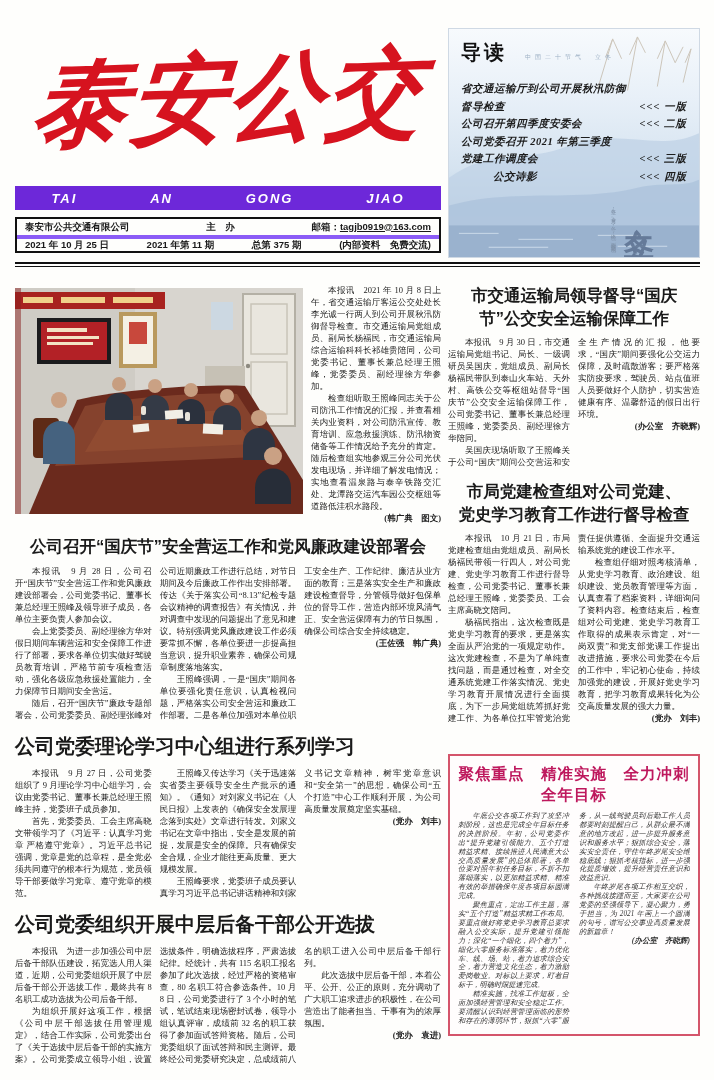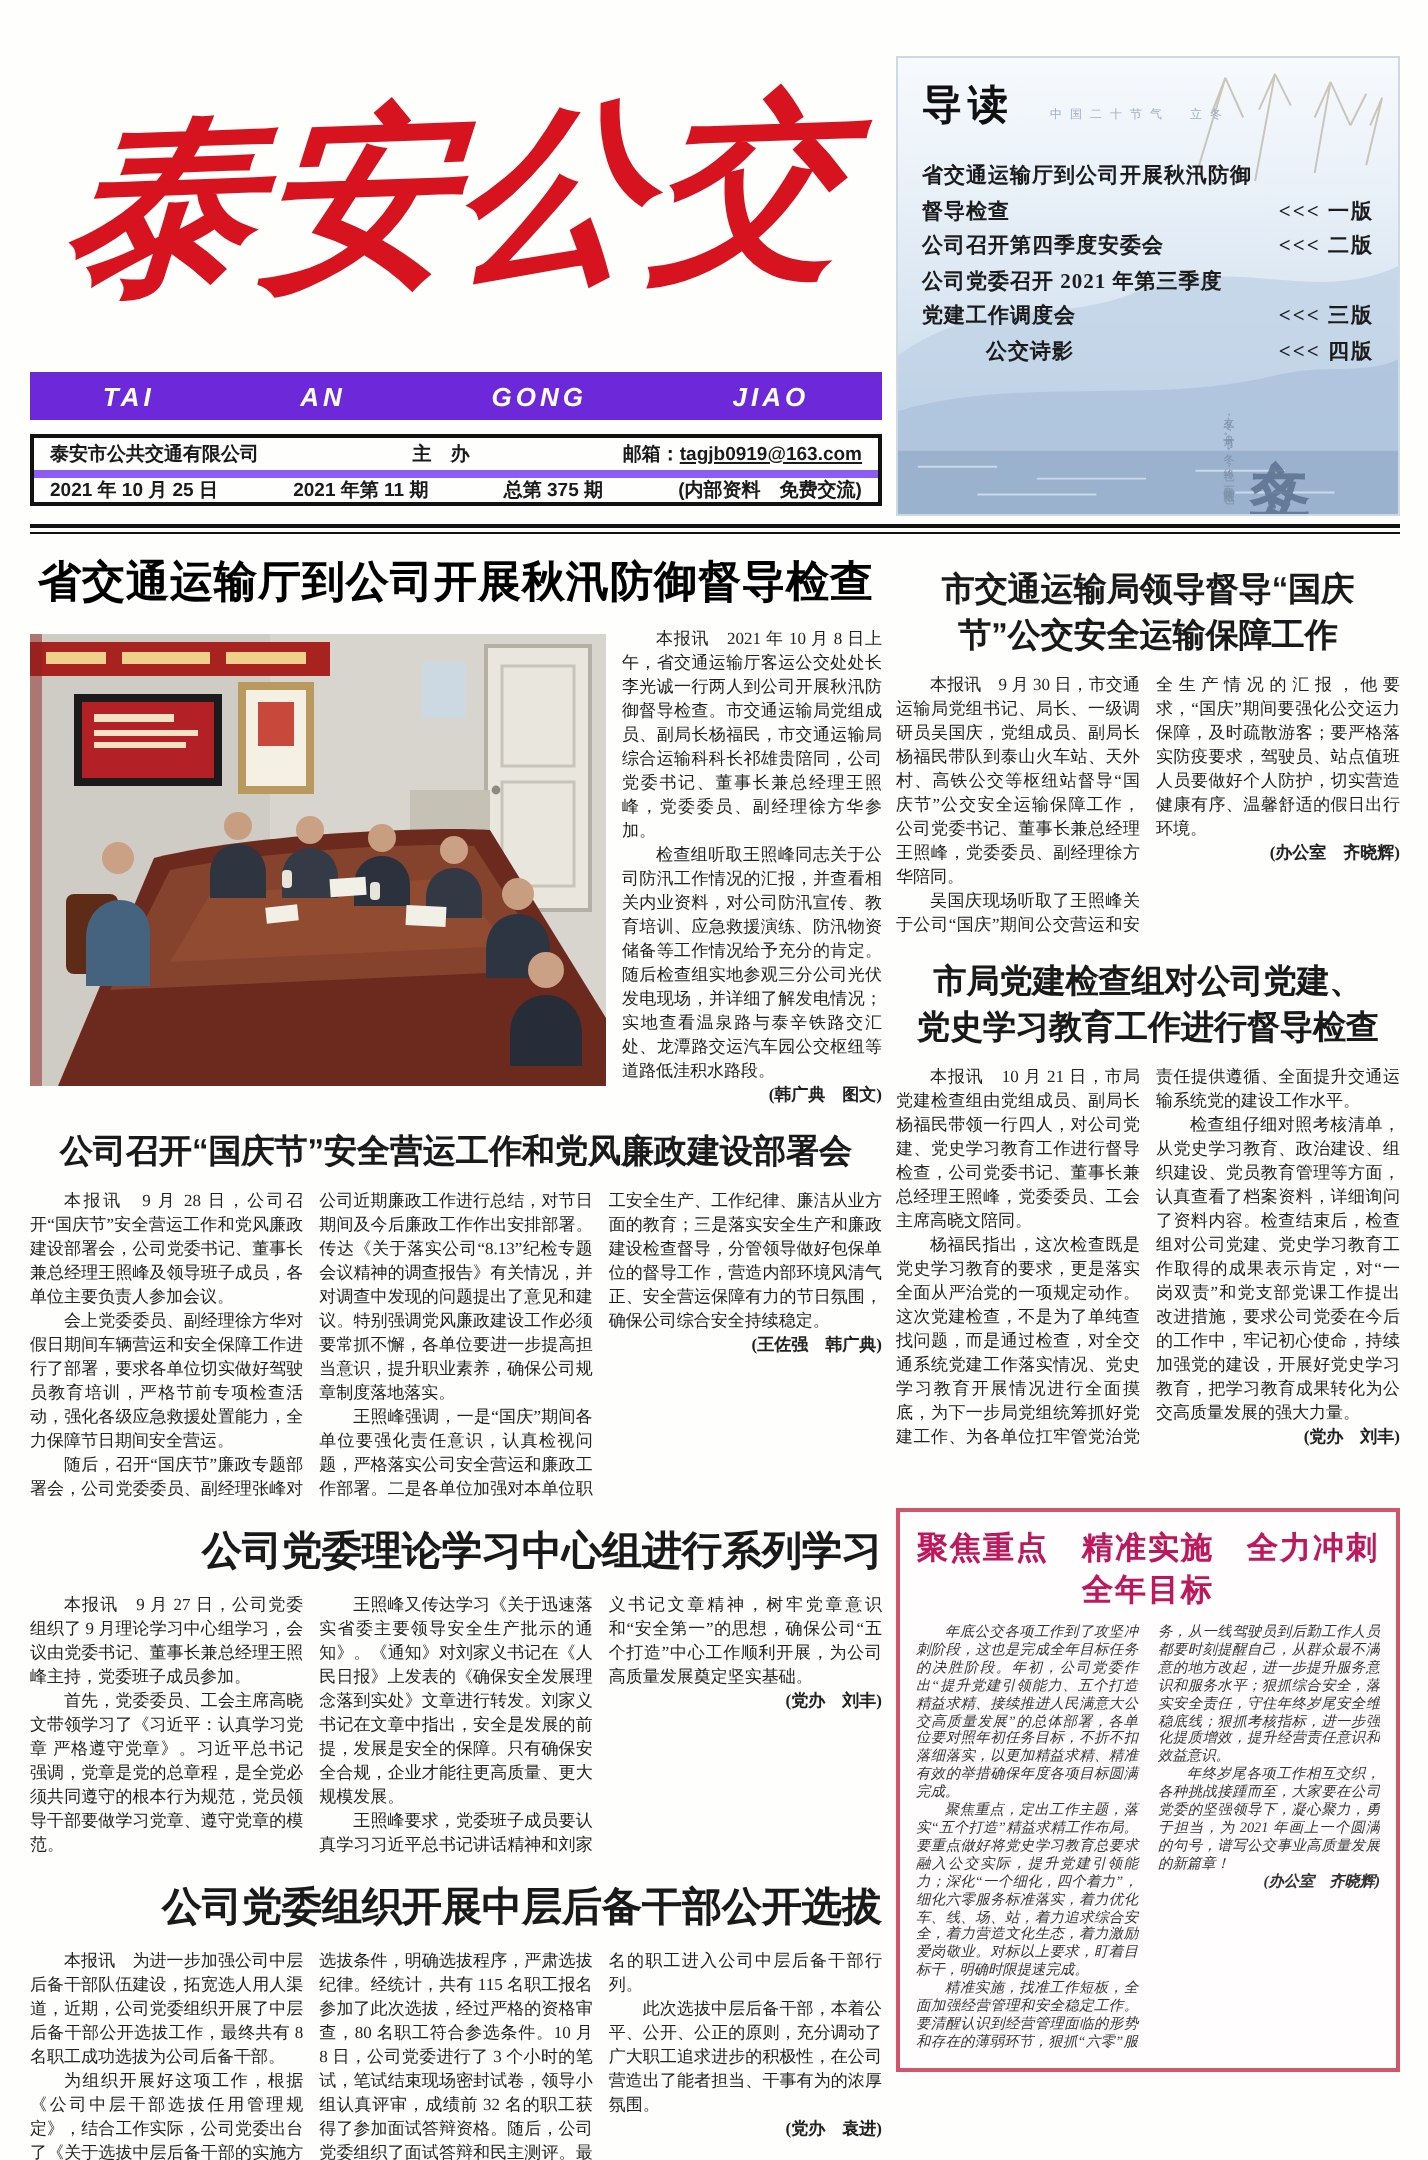--- a/index.html
+++ b/index.html
@@ -28,42 +28,42 @@
   .guide { position: absolute; left: 448px; top: 28px; width: 252px; height: 230px;
       overflow: hidden; border: 1px solid #cfd9e4;
       background: linear-gradient(180deg,#f7fafd 0%, #e8f0f8 30%, #d5e3f0 62%, #c2d4e6 78%, #cfdce9 100%); }
   .guide-bg { position: absolute; inset: 0; }
   .guide-inner { position: relative; z-index: 2; padding: 10px 12px 0 12px; }
   .guide-title { font-size: 20px; font-weight: bold; color: #111;
       font-family: "Liberation Sans", sans-serif; letter-spacing: 3px; display: inline-block; }
   .guide-watermark { font-size: 6px; color: #9db0c4; margin-left: 14px; letter-spacing: 4px; }
   .guide-list { margin-top: 14px; }
   .guide-row { display: flex; justify-content: space-between; align-items: baseline;
-      font-size: 10.5px; font-weight: bold; color: #1c1c1c; line-height: 17.5px; letter-spacing: .5px; }
+      font-size: 10.5px; font-weight: bold; color: #1c1c1c; line-height: 17.5px; letter-spacing: .5px; font-style: italic; }
   .guide-row.indent { padding-left: 32px; }
   .guide-ref { font-weight: bold; letter-spacing: 1px; text-align: right; }
   .seal { position: absolute; z-index: 2; right: 40px; bottom: 8px; display: flex; }
   .seal-term { writing-mode: vertical-rl; font-size: 30px; font-weight: bold;
       color: #5c7190; opacity: .85; font-family: "DejaVu Serif", serif; letter-spacing: 4px; }
   .seal-note { writing-mode: vertical-rl; font-size: 5.5px; color: #7f91a8; margin-left: 4px;
       letter-spacing: 1px; max-height: 70px; }
 
   .double-rule { position: absolute; left: 15px; right: 14px; top: 262px; height: 5px;
       border-top: 2.5px solid #111; border-bottom: 1.5px solid #111; }
 
   
   .col-left  { position: absolute; left: 15px;  top: 276px; width: 426px; }
   .col-right { position: absolute; left: 448px; top: 284px; width: 252px; }
 
   h1.headline { font-family: "Liberation Sans", sans-serif; font-size: 21.5px; font-weight: bold;
       text-align: center; letter-spacing: .5px; color: #000; }
   h2.headline { font-family: "Liberation Sans", sans-serif; font-size: 16.5px; font-weight: bold;
       text-align: center; clear: both; margin-top: 12px; }
   h3.headline { font-family: "Liberation Sans", sans-serif; font-size: 20px; font-weight: bold;
-      text-align: right; margin-top: 10px; }
+      text-align: left; margin-top: 10px; }
   .rh { font-family: "Liberation Sans", sans-serif; font-size: 16.5px; font-weight: bold;
       text-align: center; line-height: 23px; }
 
   .body { font-size: 8.5px; line-height: 12px; text-align: justify; color: #222; }
   .body p { text-indent: 2em; }
   .byline { text-align: right; font-weight: bold; text-indent: 0 !important; }
 
   .figure { float: left; width: 288px; height: 226px; margin: 4px 8px 2px 0; background: #ccc; }
   .a-wrap { margin-top: 8px; }
   .cols3 { columns: 3; column-gap: 8px; column-fill: auto; overflow: hidden; margin-top: 7px; }
@@ -161,21 +161,20 @@
       <span class="seal-note">立冬，十月节。冬，终也，万物收藏也。</span>
       <span class="seal-term">立冬</span>
     </div>
   </aside>
 
   <div class="double-rule"></div>
 
   <section class="col-left">
 
     <article>
-      <h1 class="headline">省交通运输厅到公司开展秋汛防御督导检查</h1>
       <div class="a-wrap">
         <svg class="figure" viewBox="0 0 288 226">
           <rect width="288" height="226" fill="#d8d5cf"></rect>
           <rect x="0" y="0" width="120" height="226" fill="#cfccc5"></rect>
           <rect x="0" y="4" width="150" height="17" fill="#a8221f"></rect>
           <g fill="#f0d08a">
               <rect x="8" y="9" width="30" height="6"></rect>
               <rect x="46" y="9" width="44" height="6"></rect>
               <rect x="98" y="9" width="40" height="6"></rect>
             </g>

